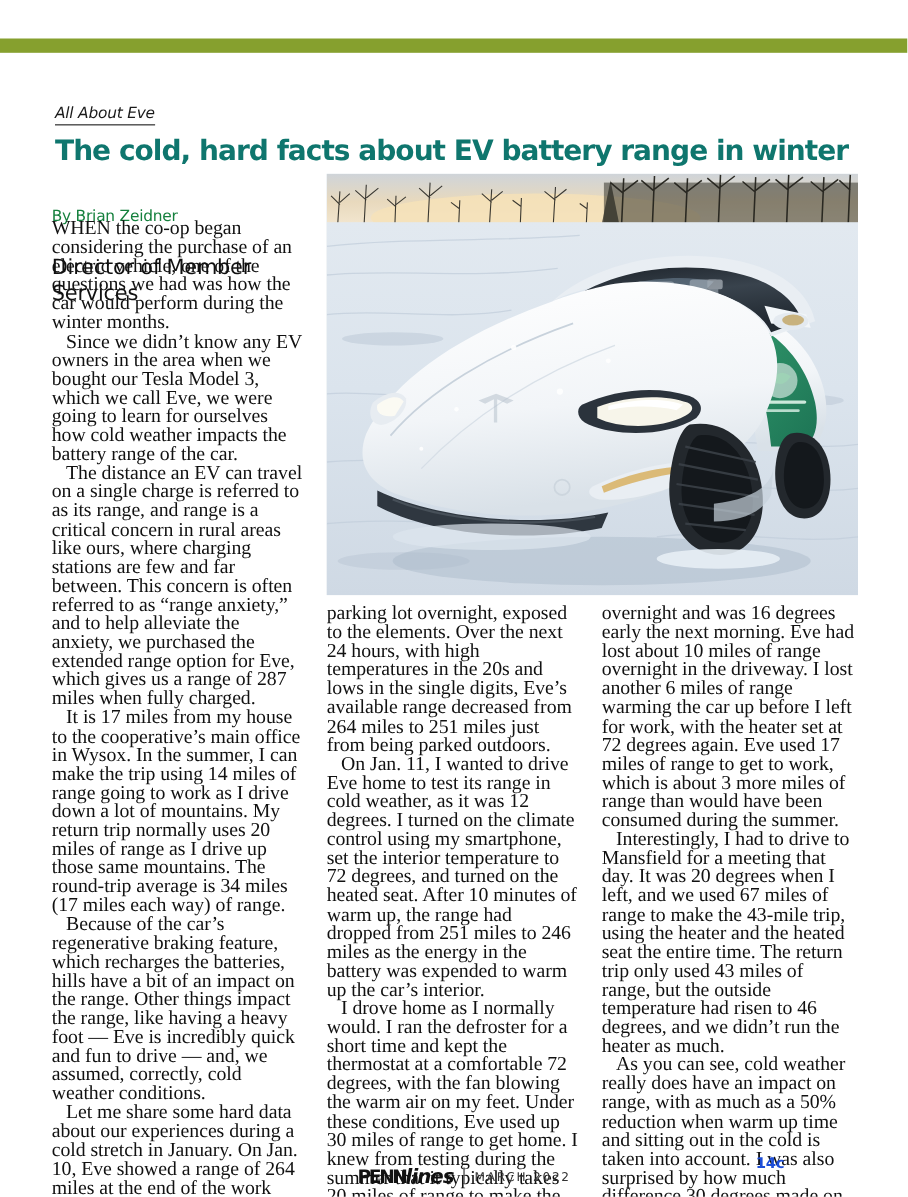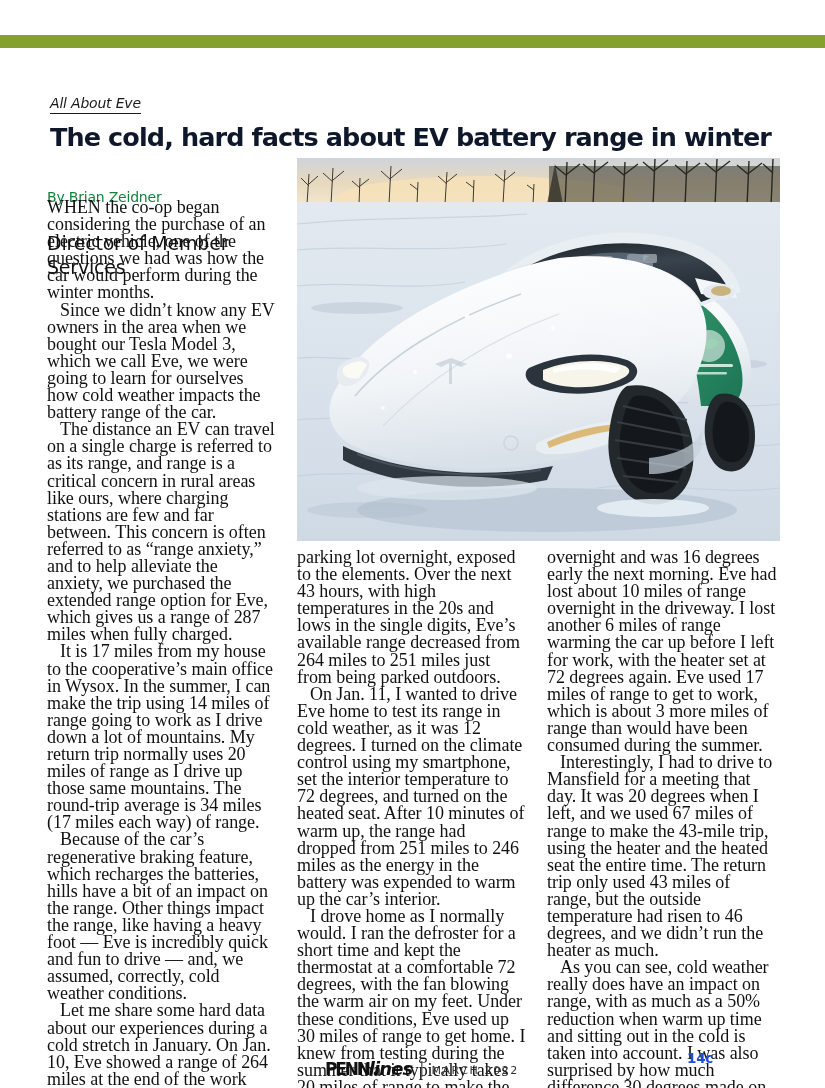--- a/index.html
+++ b/index.html
@@ -43,21 +43,21 @@
     display: inline-block;
     border-bottom: 1.6px solid #1a1a1a;
     padding-bottom: 2px;
     line-height: 1.05;
   }
   #headline {
     font-family: "DejaVu Sans", sans-serif;
     font-weight: bold;
     font-size: 25.5px;
     letter-spacing: -0.9px;
-    color: #0f172a;
+    color: #0f766e;
     margin-top: 9px;
     line-height: 1.1;
     white-space: nowrap;
   }
 
   
   #byline {
     position: absolute;
     left: 47px;
     top: 157px;
@@ -360,21 +360,21 @@
 <div id="col1" class="col">
   <p class="noindent">WHEN the co-op began considering the purchase of an electric vehicle, one of the questions we had was how the car would perform during the winter months.</p>
   <p>Since we didn’t know any EV owners in the area when we bought our Tesla Model 3, which we call Eve, we were going to learn for ourselves how cold weather impacts the battery range of the car.</p>
   <p>The distance an EV can travel on a single charge is referred to as its range, and range is a critical concern in rural areas like ours, where charging stations are few and far between. This concern is often referred to as “range anxiety,” and to help alleviate the anxiety, we purchased the extended range option for Eve, which gives us a range of 287 miles when fully charged.</p>
   <p>It is 17 miles from my house to the cooperative’s main office in Wysox. In the summer, I can make the trip using 14 miles of range going to work as I drive down a lot of mountains. My return trip normally uses 20 miles of range as I drive up those same mountains. The round-trip average is 34 miles (17 miles each way) of range.</p>
   <p>Because of the car’s regenerative braking feature, which recharges the batteries, hills have a bit of an impact on the range. Other things impact the range, like having a heavy foot — Eve is incredibly quick and fun to drive — and, we assumed, correctly, cold weather conditions.</p>
   <p>Let me share some hard data about our experiences during a cold stretch in January. On Jan. 10, Eve showed a range of 264 miles at the end of the work day. The EV remained in the Claverack</p>
 </div>
 
 <div id="col2" class="col">
-  <p class="noindent">parking lot overnight, exposed to the elements. Over the next 43 hours, with high temperatures in the 20s and lows in the single digits, Eve’s available range decreased from 264 miles to 251 miles just from being parked outdoors.</p>
+  <p class="noindent">parking lot overnight, exposed to the elements. Over the next 24 hours, with high temperatures in the 20s and lows in the single digits, Eve’s available range decreased from 264 miles to 251 miles just from being parked outdoors.</p>
   <p>On Jan. 11, I wanted to drive Eve home to test its range in cold weather, as it was 12 degrees. I turned on the climate control using my smartphone, set the interior temperature to 72 degrees, and turned on the heated seat. After 10 minutes of warm up, the range had dropped from 251 miles to 246 miles as the energy in the battery was expended to warm up the car’s interior.</p>
   <p>I drove home as I normally would. I ran the defroster for a short time and kept the thermostat at a comfortable 72 degrees, with the fan blowing the warm air on my feet. Under these conditions, Eve used up 30 miles of range to get home. I knew from testing during the summer that it typically takes 20 miles of range to make the same trip.</p>
   <p>It was 10 degrees when I got home, dropped to a low of 8 degrees</p>
 </div>
 
 <div id="col3" class="col">
   <p class="noindent">overnight and was 16 degrees early the next morning. Eve had lost about 10 miles of range overnight in the driveway. I lost another 6 miles of range warming the car up before I left for work, with the heater set at 72 degrees again. Eve used 17 miles of range to get to work, which is about 3 more miles of range than would have been consumed during the summer.</p>
   <p>Interestingly, I had to drive to Mansfield for a meeting that day. It was 20 degrees when I left, and we used 67 miles of range to make the 43-mile trip, using the heater and the heated seat the entire time. The return trip only used 43 miles of range, but the outside temperature had risen to 46 degrees, and we didn’t run the heater as much.</p>
   <p>As you can see, cold weather really does have an impact on range, with as much as a 50% reduction when warm up time and sitting out in the cold is taken into account. I was also surprised by how much difference 30 degrees made on the battery performance. ✻</p>
 </div>

